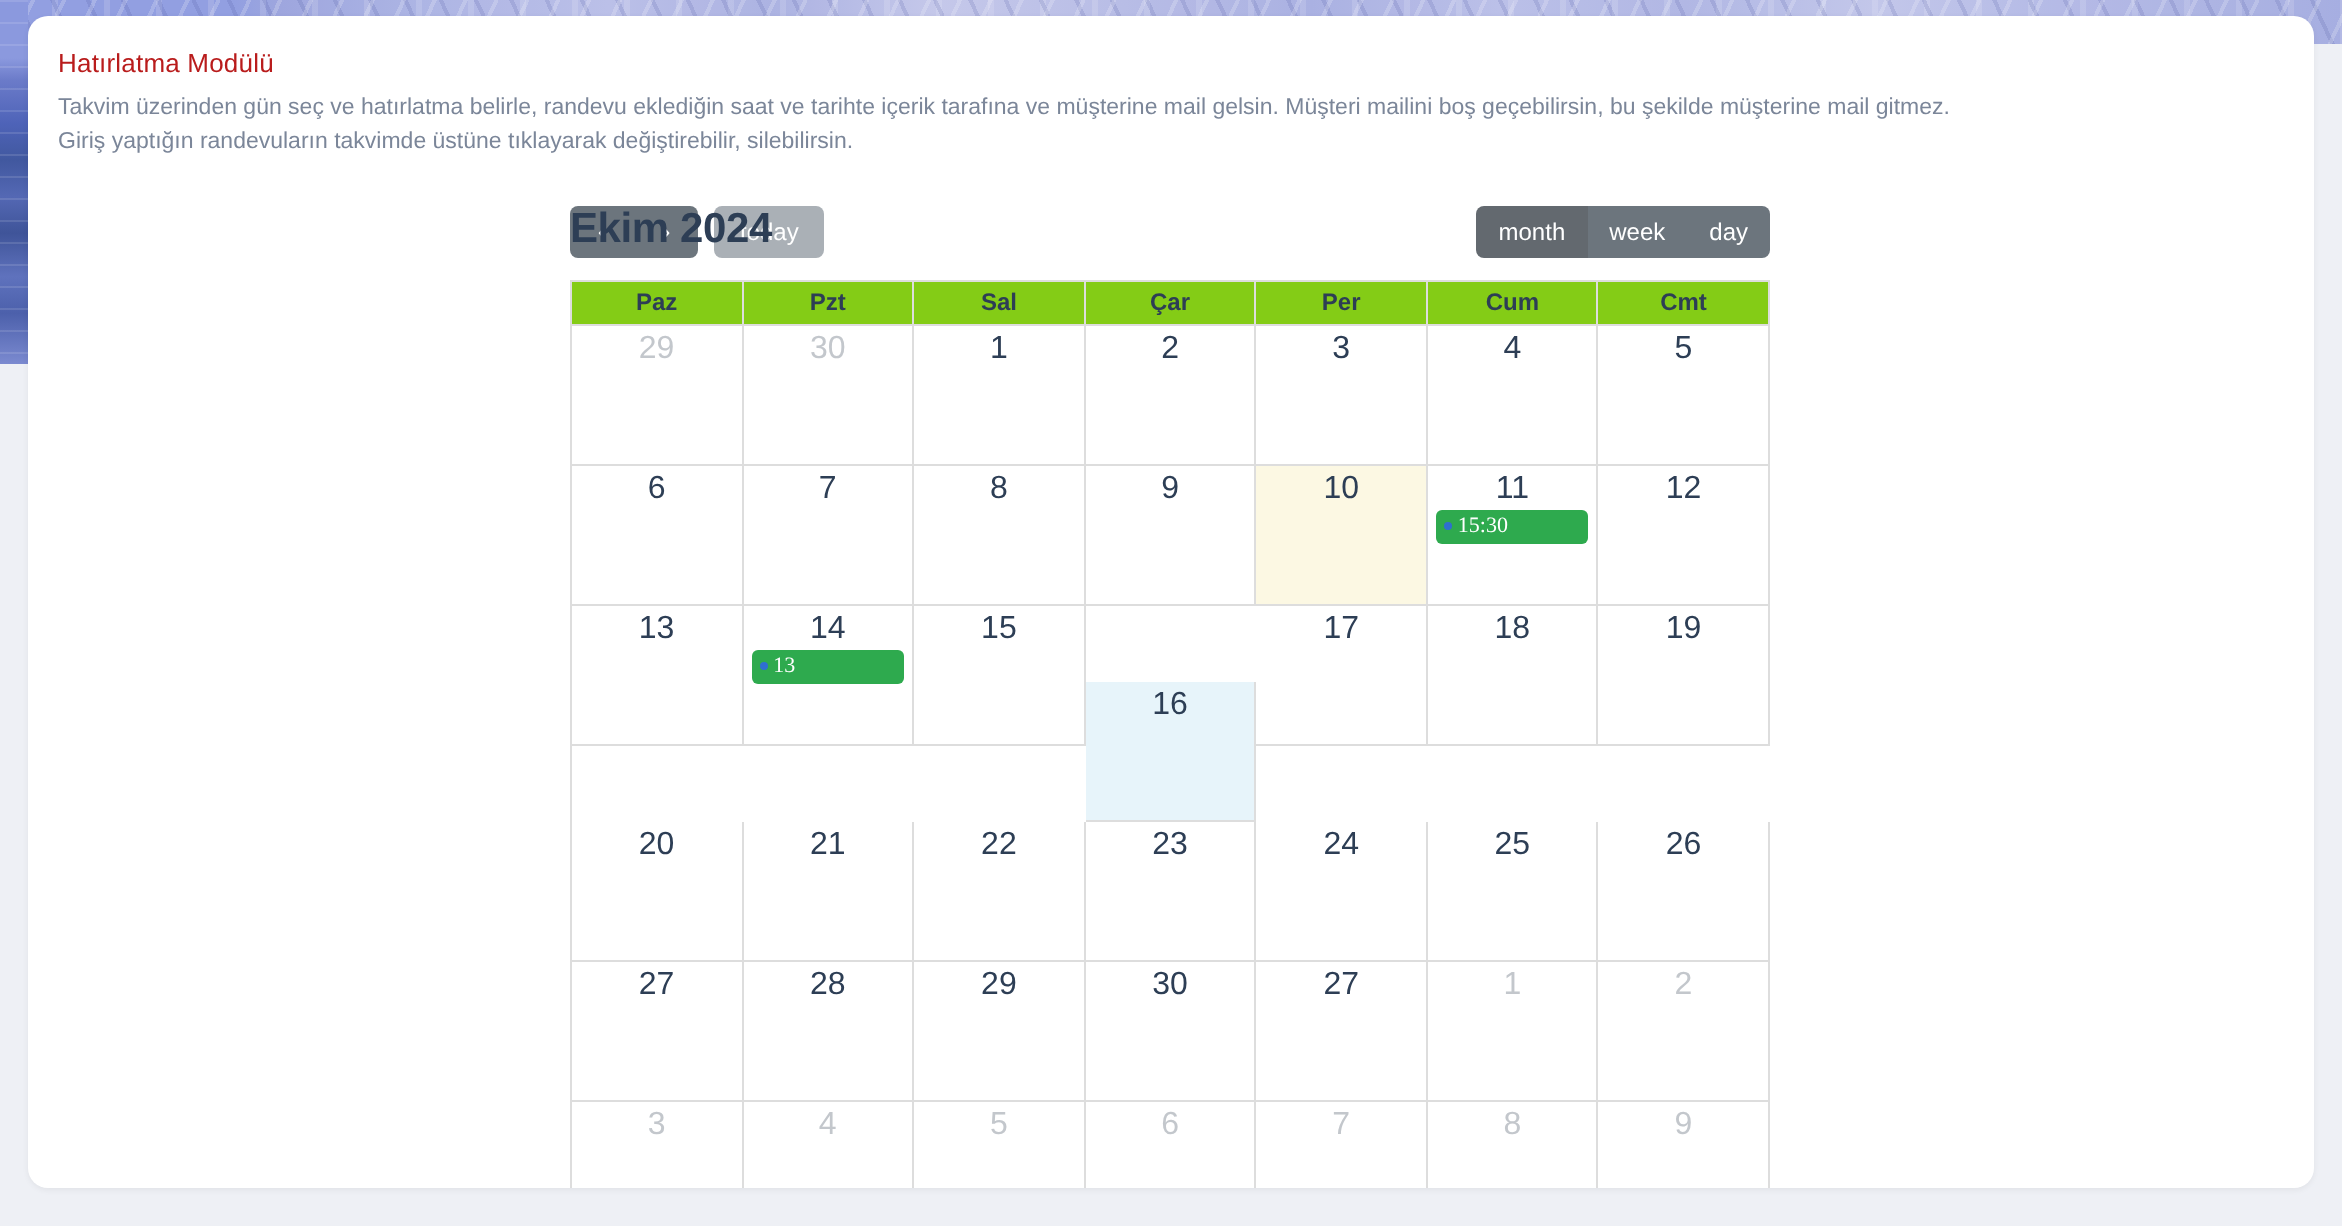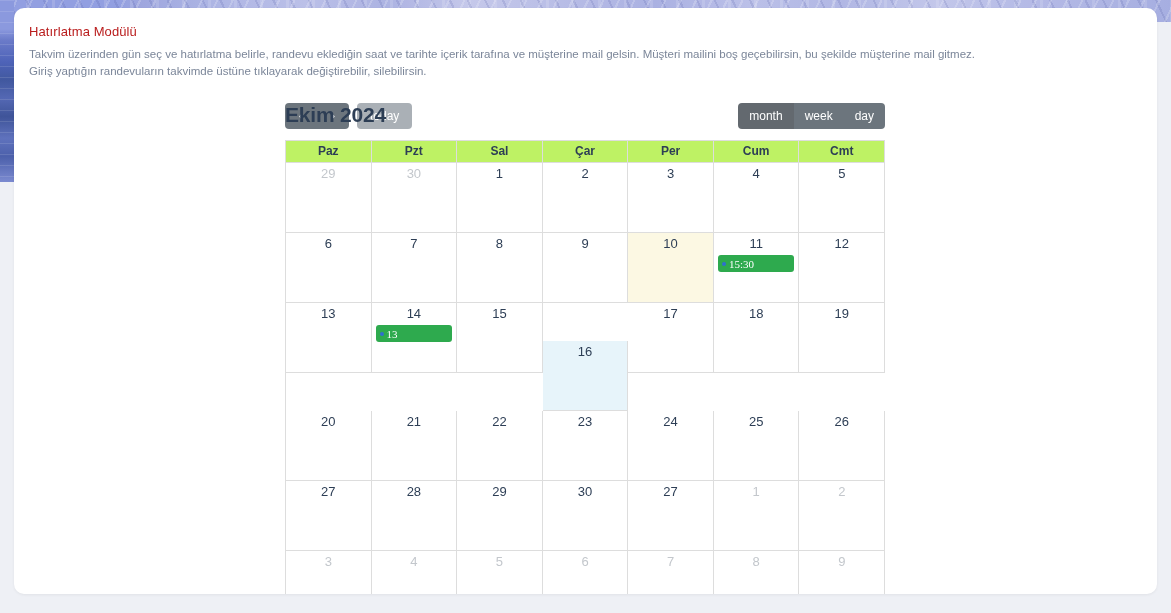--- a/index.html
+++ b/index.html
@@ -156,34 +156,34 @@
     width: 600px;
   }
   .fc-row { display: flex; }
   .fc-head .fc-cell {
     height: 22px;
     line-height: 21px;
     font-size: 12px;
     font-weight: bold;
     color: #2d3e55;
     text-align: center;
-    background: #bef264;
+    background: #84cc16;
   }
   .fc-cell {
     width: 85.71px;
     border-right: 1px solid #dddddd;
     border-bottom: 1px solid #dddddd;
     position: relative;
   }
   .fc-body .fc-cell { height: 70px; background: #ffffff; }
   .fc-daynum {
     position: absolute;
     top: 3px; left: 0; right: 0;
     text-align: center;
-    font-size: 13px;
+    font-size: 16px;
     color: #2d3e55;
   }
   .fc-cell.is-other .fc-daynum { color: #c3c7cc; }
   .fc-cell.is-today { background: #fcf8e3; }
   .fc-cell.is-selected { background: #e7f4fa; margin-top: 38px; }
 
   .fc-event {
     position: absolute;
     left: 4px; right: 4px;
     top: 22px;

